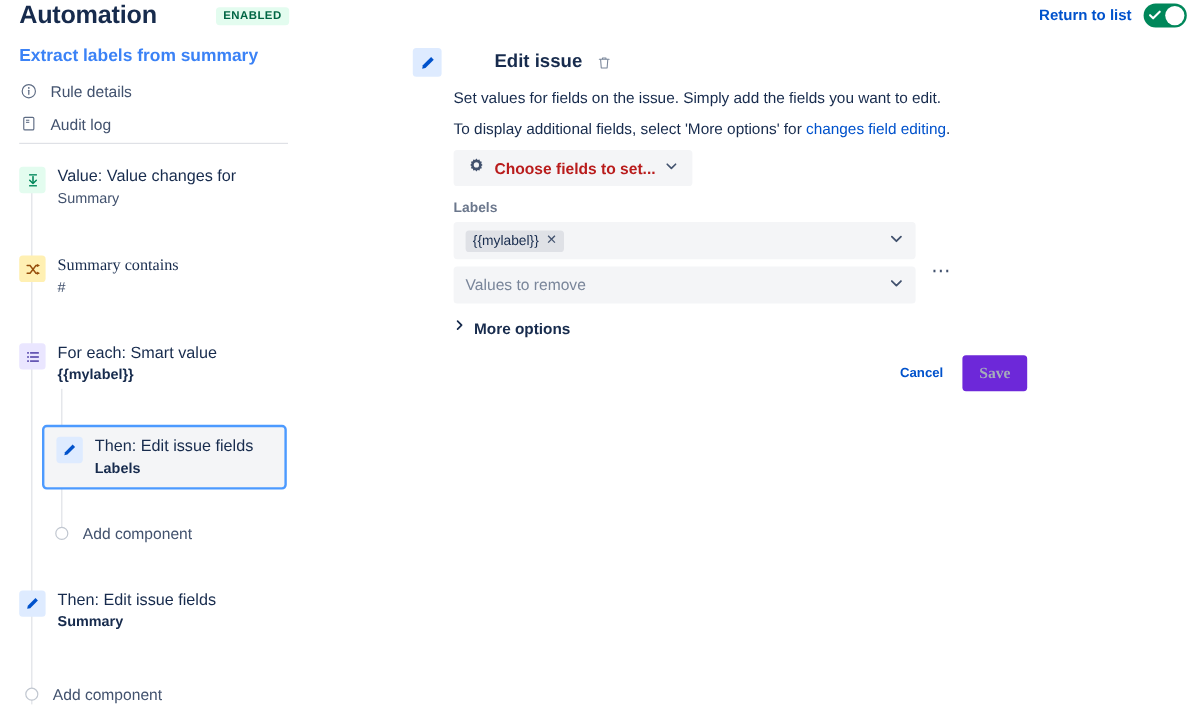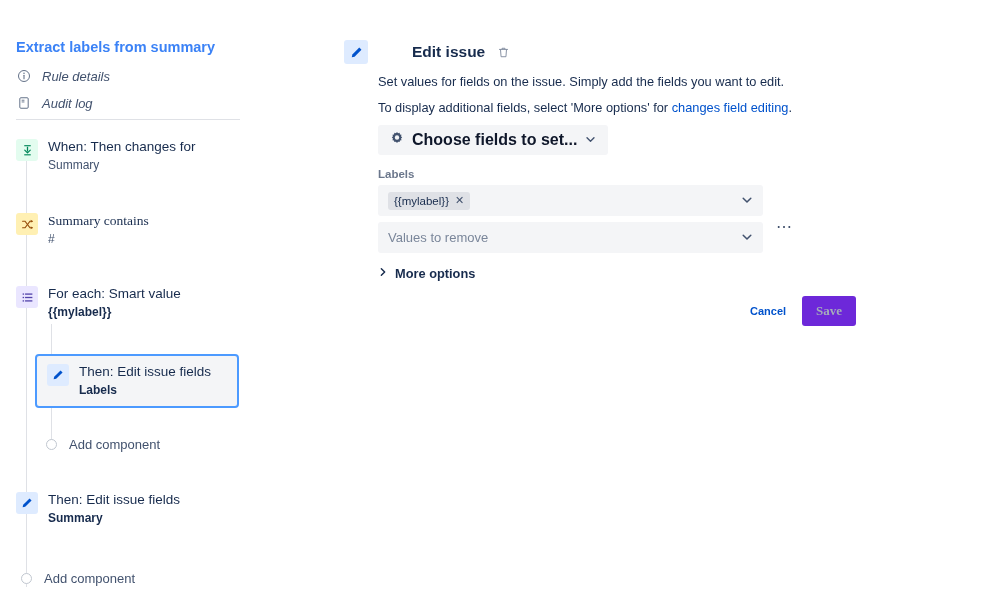--- a/index.html
+++ b/index.html
@@ -89,21 +89,20 @@
     font-weight: 700;
     color: #3b82f6;
   }
   .nav-item {
     position: absolute;
     left: 16px;
     display: flex;
     align-items: center;
     gap: 10px;
     cursor: pointer;
-    font-style: italic;
   }
   .nav-item .nav-label {
     font-size: 13px;
     color: #42526e;
   }
   .nav-icon {
     width: 16px; height: 16px;
     display: flex; align-items: center; justify-content: center;
     color: #5e6c84;
   }
@@ -231,23 +230,23 @@
     height: 30px;
     background: #f4f5f7;
     border-radius: 3px;
     display: flex;
     align-items: center;
     gap: 8px;
     padding: 0 12px 0 12px;
     cursor: pointer;
   }
   .choose-btn .btn-text {
-    font-size: 16px;
-    font-weight: 700;
-    color: #0f172a;
+    font-size: 13px;
+    font-weight: 700;
+    color: #b91c1c;
   }
   .field-label {
     position: absolute;
     left: 38px; top: 134px;
     font-size: 11.5px;
     font-weight: 600;
     color: #6b778c;
   }
   .select-box {
     position: absolute;
@@ -336,20 +335,31 @@
     padding: 7px 14px;
     cursor: default;
     font-family: Liberation Serif, serif;
   }
 </style>
 </head>
 <body>
 
 <div id="app">
 
+  <div class="header">
+    <div class="app-title">Automation</div>
+    <div class="status-badge">ENABLED</div>
+    <div class="return-link">Return to list</div>
+    <div class="toggle">
+      <svg class="check" viewBox="0 0 12 12">
+        <path d="M1.5 6.2 L4.3 9 L10.3 3" stroke="#ffffff" stroke-width="1.9" fill="none" stroke-linecap="round" stroke-linejoin="round"></path>
+      </svg>
+      <div class="knob"></div>
+    </div>
+  </div>
 
   <div class="sidebar">
 
     <div class="rule-name">Extract labels from summary</div>
 
     <div class="nav-item" style="top:34px;">
       <span class="nav-icon">
         <svg viewBox="0 0 16 16" width="14" height="14">
           <circle cx="8" cy="8" r="6.3" fill="none" stroke="#5e6c84" stroke-width="1.1"></circle>
           <circle cx="8" cy="4.9" r="0.85" fill="#5e6c84"></circle>
@@ -379,21 +389,21 @@
     <div class="comp" style="left:16px; top:105px;">
       <span class="comp-icon green">
         <svg viewBox="0 0 16 16" width="13" height="13">
           <rect x="4" y="1.4" width="8" height="1.4" fill="#00875a"></rect>
           <rect x="7.2" y="3.4" width="1.6" height="6" fill="#00875a"></rect>
           <path d="M4.6 7.6 L8 11 L11.4 7.6" fill="none" stroke="#00875a" stroke-width="1.5" stroke-linecap="round" stroke-linejoin="round"></path>
           <rect x="4" y="12.6" width="8" height="1.4" fill="#00875a"></rect>
         </svg>
       </span>
       <span class="comp-text">
-        <span class="comp-title" style="display:block;">When: Then changes for</span>
+        <span class="comp-title" style="display:block;">Value: Value changes for</span>
         <span class="comp-sub normal" style="display:block;">Summary</span>
       </span>
     </div>
 
     <div class="comp" style="left:16px; top:179px;">
       <span class="comp-icon yellow">
         <svg viewBox="0 0 16 16" width="13" height="13">
           <path d="M2 4 H5 L11 12 H14" fill="none" stroke="#974f0c" stroke-width="1.5" stroke-linecap="round"></path>
           <path d="M2 12 H5 L11 4 H14" fill="none" stroke="#974f0c" stroke-width="1.5" stroke-linecap="round"></path>
           <path d="M12 2.2 L14.4 4 L12 5.8 Z" fill="#974f0c"></path>

